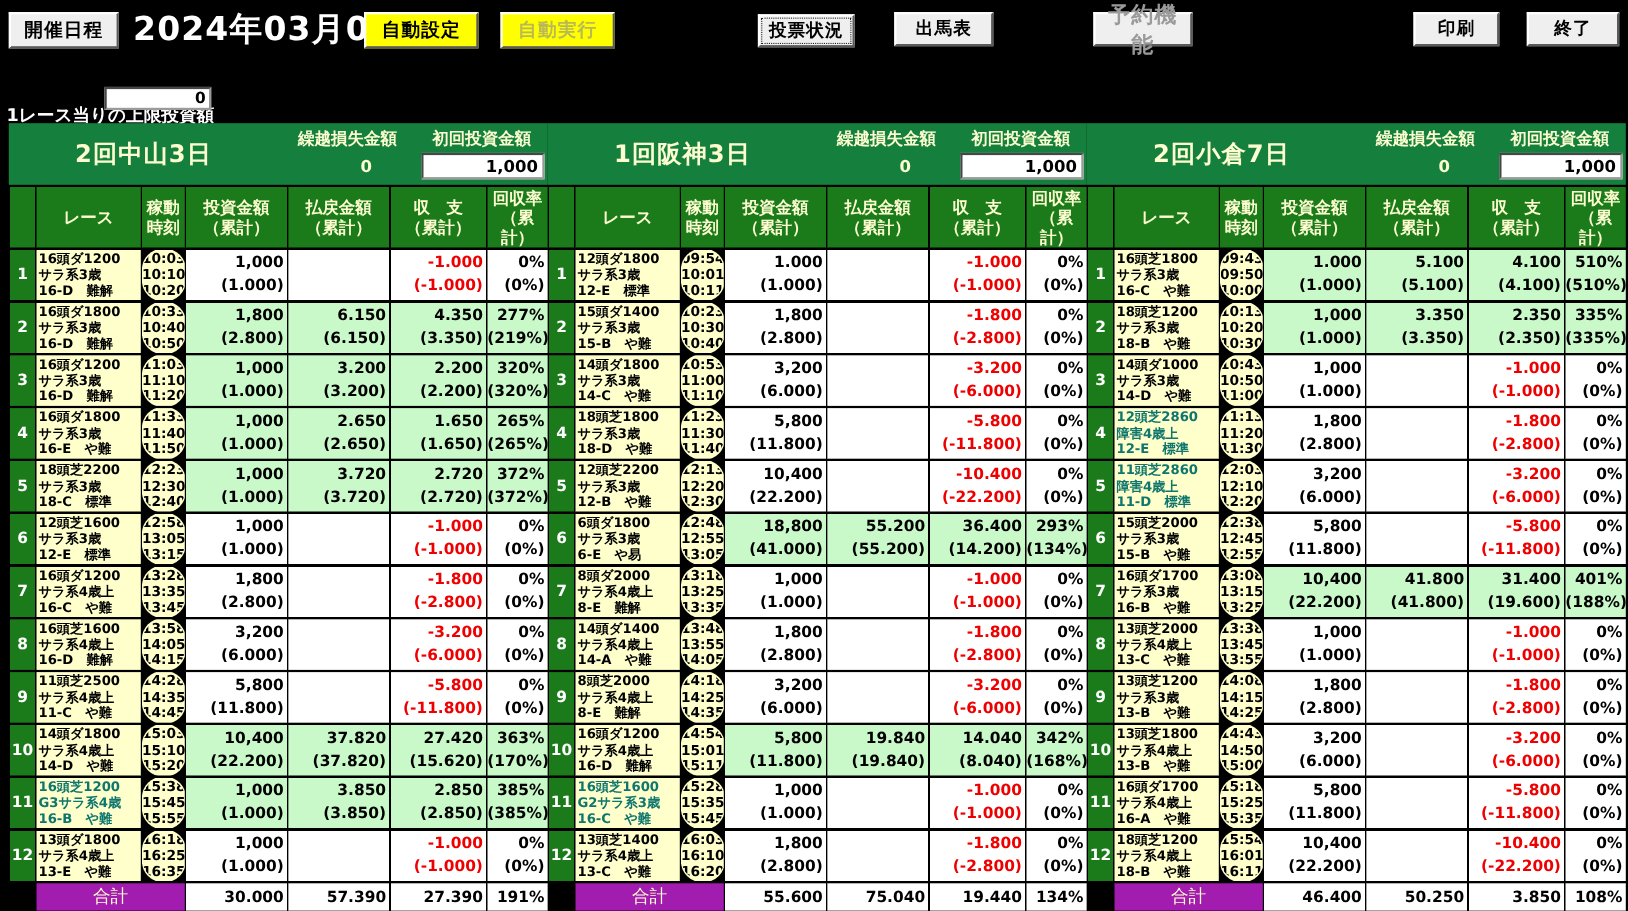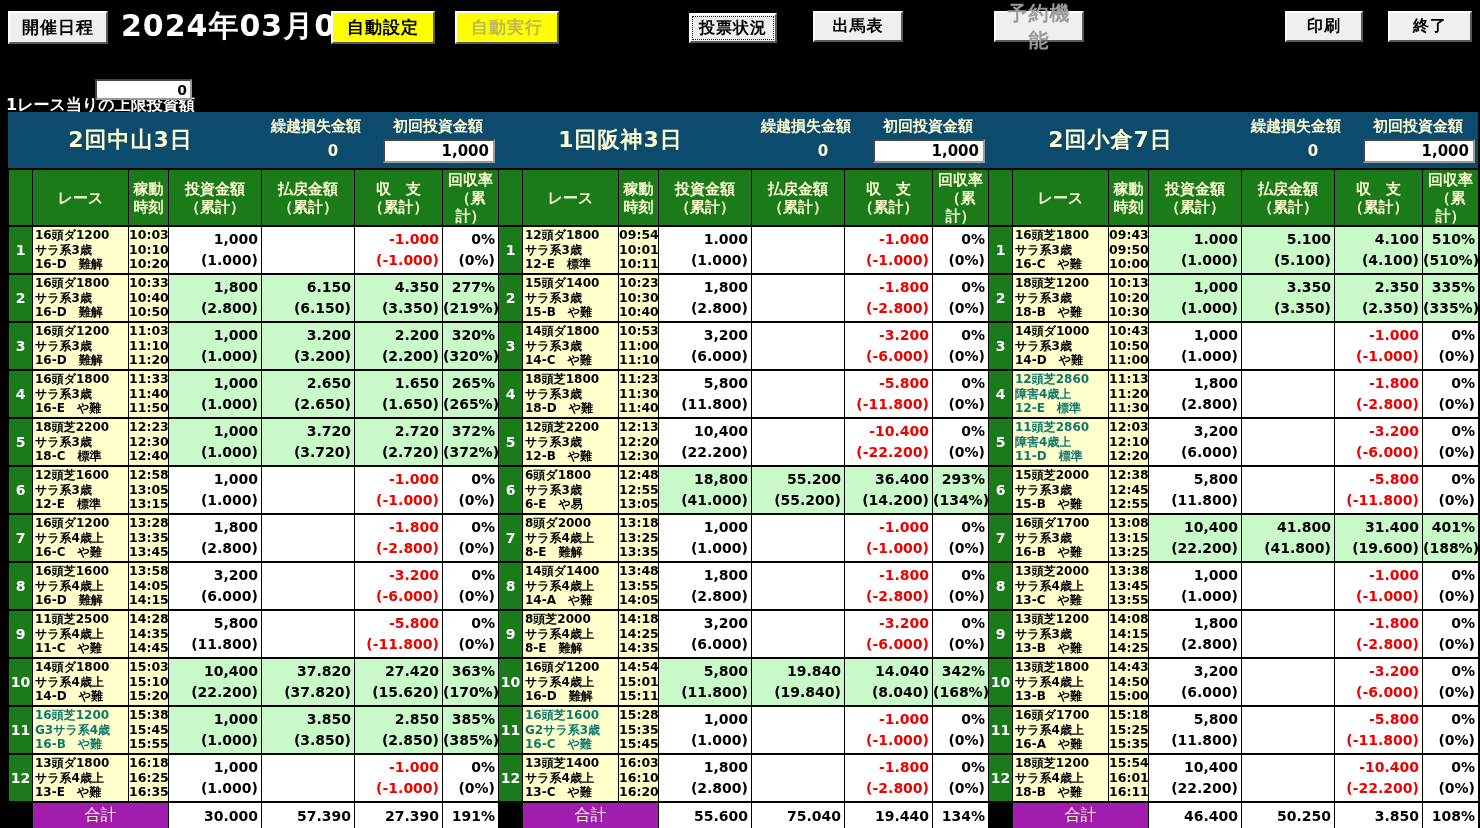--- a/index.html
+++ b/index.html
@@ -16,42 +16,42 @@
   .btn.disabled{color:#9a9a9a;}
   .btn.focused{outline:1px dotted #222;outline-offset:-4px;}
   .date-label{position:absolute;left:121px;top:6px;color:#fff;font-size:30px;font-weight:bold;letter-spacing:1px;}
   .limit-label{position:absolute;left:6px;top:55px;color:#fff;font-size:16px;font-weight:bold;margin-top:40px;}
   .limit-input{position:absolute;left:95px;top:79px;width:97px;height:21px;box-sizing:border-box;
        border:2px inset #9a9a9a;background:#fff;text-align:right;font-weight:bold;font-size:14px;
        font-family:inherit;padding-right:3px;}
   
   .panels{position:absolute;left:8px;top:112px;display:flex;}
   .panel{width:490px;}
-  .phead{position:relative;height:56px;background:#0c4a6e;color:#fdfdd0;}
+  .phead{position:relative;height:56px;background:#15803d;color:#fdfdd0;}
   .ptitle{position:absolute;left:0;top:13px;width:245px;text-align:center;
           font-size:22px;font-weight:bold;letter-spacing:1px;}
   .clabel{position:absolute;left:248px;top:5px;width:120px;text-align:center;font-size:15px;font-weight:bold;}
   .cvalue{position:absolute;left:265px;top:30px;width:120px;text-align:center;font-size:15px;font-weight:bold;}
   .ilabel{position:absolute;right:0;top:5px;width:120px;text-align:center;font-size:15px;font-weight:bold;}
   .iinput{position:absolute;right:3px;top:27px;width:112px;height:24px;box-sizing:border-box;
           border:2px inset #9a9a9a;background:#fff;color:#000;text-align:right;
           font-weight:bold;font-size:15px;font-family:inherit;padding-right:4px;}
   table.grid{border-collapse:collapse;table-layout:fixed;width:490px;}
   col.c-num{width:24px;} col.c-race{width:96px;} col.c-time{width:40px;}
   col.c-val{width:93px;} col.c-val2{width:93px;} col.c-bal{width:88px;} col.c-rate{width:56px;}
   th,td{box-sizing:border-box;border:1px solid #000;border-top:2px solid #000;border-bottom:2px solid #000;
         padding:0;overflow:hidden;}
   thead th{height:57px;background:#1b7b1b;color:#fdfdd0;font-size:15px;font-weight:bold;
         text-align:center;vertical-align:middle;line-height:18px;}
   tbody td{height:48px;vertical-align:middle;}
   td.num{background:#1b7b1b;color:#fff;text-align:center;font-size:14px;font-weight:bold;}
   td.race{background:#ffffcc;}
   td.race div{font-size:12px;line-height:14.6px;font-weight:bold;color:#000;padding-left:2px;white-space:nowrap;}
   td.race.red div{color:#0f766e;}
-  td.time{background:#ffffcc;}
+  td.time{background:#ffffcc;border-radius:19px;}
   td.time div{font-size:12.5px;line-height:14.6px;font-weight:bold;color:#000;text-align:center;white-space:nowrap;}
   td.vcell{background:#fff;text-align:right;}
   td.vcell div{font-size:14px;line-height:21px;font-weight:bold;color:#000;padding-right:3px;white-space:nowrap;}
   td.vcell.red div{color:#ee0000;}
   tr.win td.vcell{background:#c9f8c9;}
   tfoot td{height:27px;}
   td.tnum{background:#000;}
   td.tlabel{background:#a21caf;color:#fdfdd0;text-align:center;font-size:16px;font-weight:normal;}
   td.tval{background:#fff;text-align:right;font-size:14px;font-weight:bold;color:#000;padding-right:3px;white-space:nowrap;}
 </style>

